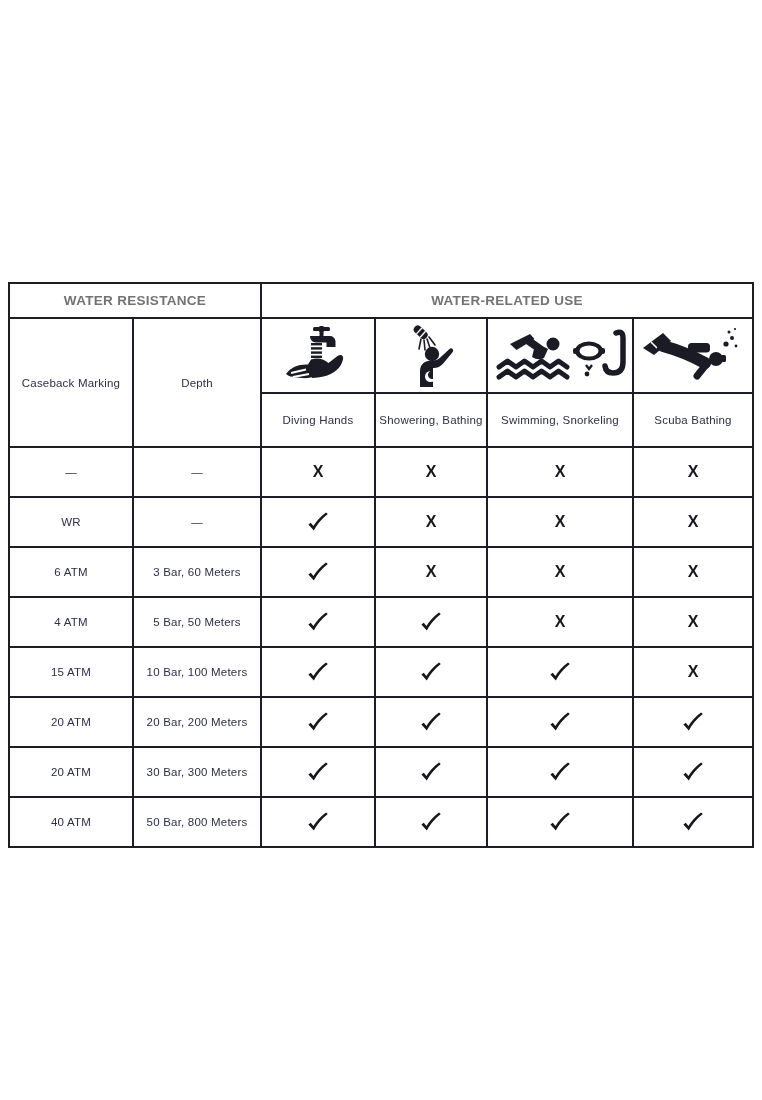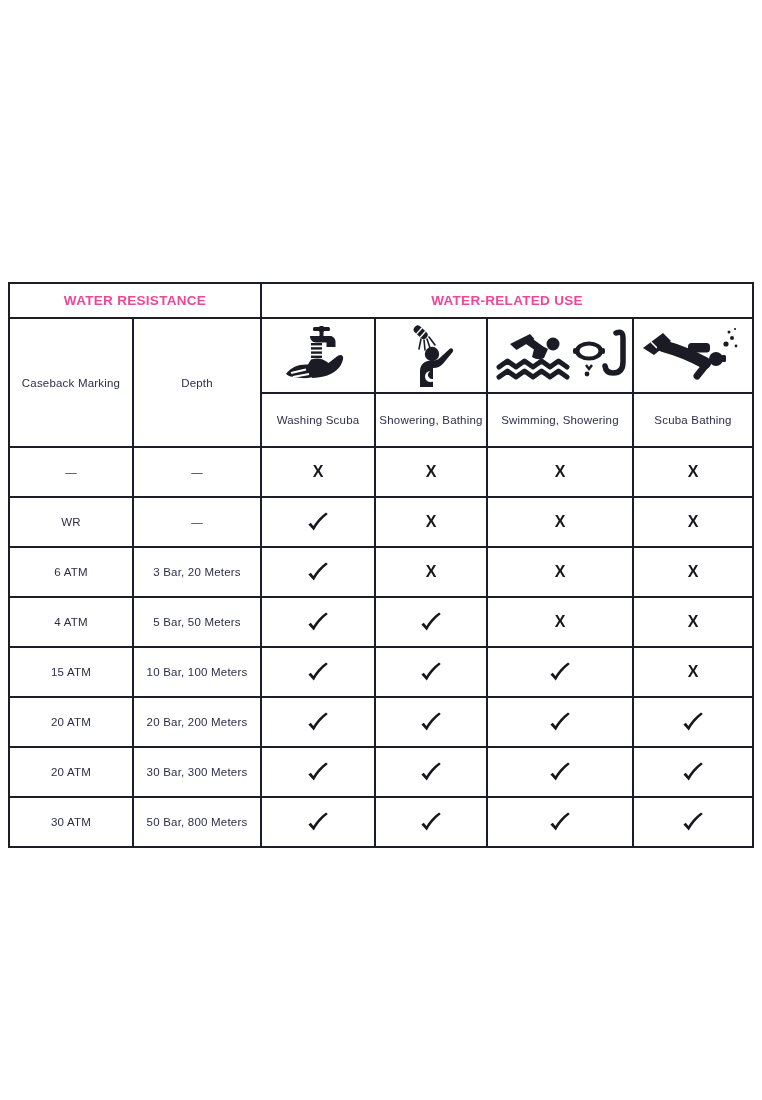--- a/index.html
+++ b/index.html
@@ -10,21 +10,21 @@
     position:absolute; left:8px; top:282px; width:744px;
     border-collapse:collapse; table-layout:fixed;
   }
   .wr-table th, .wr-table td {
     border:2px solid #1d1d28;
     text-align:center; vertical-align:middle; padding:0;
     background:#ffffff;
   }
   tr.r-head th {
     height:33px; font-size:13.5px; font-weight:bold;
-    letter-spacing:0.3px; color:#ec4899;
+    letter-spacing:0.3px; color:#737373;
   }
   tr.r-icons td.icon-cell { height:73px; }
   tr.r-labels td { height:52px; }
   td.text-cell, tr.r-labels td.label-cell {
     font-size:11.5px; color:#2e2e48; letter-spacing:0.2px;border-radius:9px;
   }
   tbody.data-body td { height:48px; }
   tbody.data-body td.text-cell { font-size:11.5px; color:#2e2e48; }
   .mark-x {
     font-size:16px; font-weight:600; color:#16161e;
@@ -132,23 +132,23 @@
               <circle cx="85" cy="18" r="2.6"></circle>
               <circle cx="91" cy="12" r="2"></circle>
               <circle cx="88" cy="6" r="1.5"></circle>
               <circle cx="95" cy="20" r="1.4"></circle>
               <circle cx="94" cy="3" r="1.1"></circle>
             </g>
           </svg>
         </td>
       </tr>
       <tr class="r-labels">
-        <td class="label-cell">Washing Scuba</td>
+        <td class="label-cell">Diving Hands</td>
         <td class="label-cell">Showering, Bathing</td>
-        <td class="label-cell">Swimming, Showering</td>
+        <td class="label-cell">Swimming, Snorkeling</td>
         <td class="label-cell">Scuba Bathing</td>
       </tr>
     </thead>
     <tbody class="data-body">
         <tr>
           <td class="text-cell mark-dash">—</td>
           <td class="text-cell mark-dash">—</td>
           <td><span class="mark-x">X</span></td>
           <td><span class="mark-x">X</span></td>
           <td><span class="mark-x">X</span></td>
@@ -159,21 +159,21 @@
           <td class="text-cell mark-dash">—</td>
           <td><span class="mark-check"><svg viewBox="0 0 24 20" xmlns="http://www.w3.org/2000/svg">
                 <path fill="#16161e" d="M2.4 12.6 L7.8 18.4 C10.4 13.2 15.2 6.8 21.8 1.9 L20 0.6 C14.3 4.9 9.9 10 7.4 14 L4.8 10.8 Z"></path>
               </svg></span></td>
           <td><span class="mark-x">X</span></td>
           <td><span class="mark-x">X</span></td>
           <td><span class="mark-x">X</span></td>
         </tr>
         <tr>
           <td class="text-cell">6 ATM</td>
-          <td class="text-cell">3 Bar, 20 Meters</td>
+          <td class="text-cell">3 Bar, 60 Meters</td>
           <td><span class="mark-check"><svg viewBox="0 0 24 20" xmlns="http://www.w3.org/2000/svg">
                 <path fill="#16161e" d="M2.4 12.6 L7.8 18.4 C10.4 13.2 15.2 6.8 21.8 1.9 L20 0.6 C14.3 4.9 9.9 10 7.4 14 L4.8 10.8 Z"></path>
               </svg></span></td>
           <td><span class="mark-x">X</span></td>
           <td><span class="mark-x">X</span></td>
           <td><span class="mark-x">X</span></td>
         </tr>
         <tr>
           <td class="text-cell">4 ATM</td>
           <td class="text-cell">5 Bar, 50 Meters</td>
@@ -226,21 +226,21 @@
                 <path fill="#16161e" d="M2.4 12.6 L7.8 18.4 C10.4 13.2 15.2 6.8 21.8 1.9 L20 0.6 C14.3 4.9 9.9 10 7.4 14 L4.8 10.8 Z"></path>
               </svg></span></td>
           <td><span class="mark-check"><svg viewBox="0 0 24 20" xmlns="http://www.w3.org/2000/svg">
                 <path fill="#16161e" d="M2.4 12.6 L7.8 18.4 C10.4 13.2 15.2 6.8 21.8 1.9 L20 0.6 C14.3 4.9 9.9 10 7.4 14 L4.8 10.8 Z"></path>
               </svg></span></td>
           <td><span class="mark-check"><svg viewBox="0 0 24 20" xmlns="http://www.w3.org/2000/svg">
                 <path fill="#16161e" d="M2.4 12.6 L7.8 18.4 C10.4 13.2 15.2 6.8 21.8 1.9 L20 0.6 C14.3 4.9 9.9 10 7.4 14 L4.8 10.8 Z"></path>
               </svg></span></td>
         </tr>
         <tr>
-          <td class="text-cell">30 ATM</td>
+          <td class="text-cell">40 ATM</td>
           <td class="text-cell">50 Bar, 800 Meters</td>
           <td><span class="mark-check"><svg viewBox="0 0 24 20" xmlns="http://www.w3.org/2000/svg">
                 <path fill="#16161e" d="M2.4 12.6 L7.8 18.4 C10.4 13.2 15.2 6.8 21.8 1.9 L20 0.6 C14.3 4.9 9.9 10 7.4 14 L4.8 10.8 Z"></path>
               </svg></span></td>
           <td><span class="mark-check"><svg viewBox="0 0 24 20" xmlns="http://www.w3.org/2000/svg">
                 <path fill="#16161e" d="M2.4 12.6 L7.8 18.4 C10.4 13.2 15.2 6.8 21.8 1.9 L20 0.6 C14.3 4.9 9.9 10 7.4 14 L4.8 10.8 Z"></path>
               </svg></span></td>
           <td><span class="mark-check"><svg viewBox="0 0 24 20" xmlns="http://www.w3.org/2000/svg">
                 <path fill="#16161e" d="M2.4 12.6 L7.8 18.4 C10.4 13.2 15.2 6.8 21.8 1.9 L20 0.6 C14.3 4.9 9.9 10 7.4 14 L4.8 10.8 Z"></path>
               </svg></span></td>

